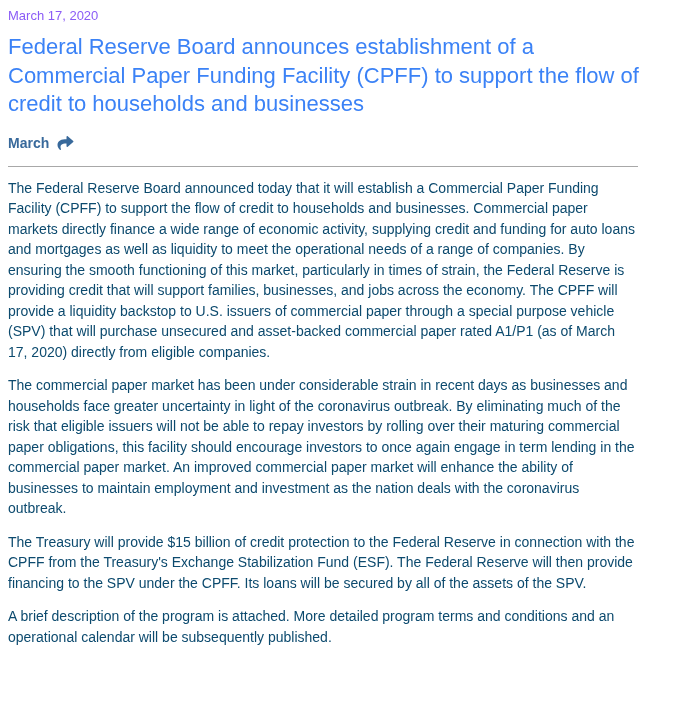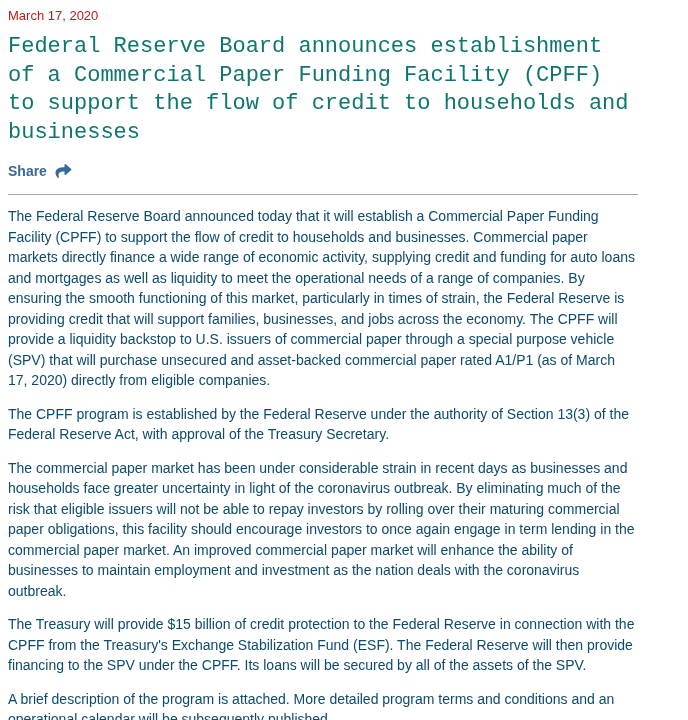--- a/index.html
+++ b/index.html
@@ -10,30 +10,30 @@
   }
   .page {
     width: 688px;
     height: 720px;
     background: #ffffff;
     padding: 8px 0 0 8px;
     overflow: hidden;
   }
   .release-date {
     font-size: 13px;
-    color: #b91c1c;
+    color: #8b5cf6;
     line-height: 16px;
     margin-bottom: 9px;
   }
   .page-title {
-    font-family: Liberation Mono, monospace;
+    font-family: Liberation Sans, sans-serif;
     font-weight: 400;
     font-size: 22px;
     line-height: 28.5px;
-    color: #0f766e;
+    color: #3b82f6;
     width: 632px;
     margin-bottom: 16px;
     letter-spacing: 0;
   }
   .release-time {
     font-size: 13.5px;
     color: #5a5a5c;
     margin-bottom: 17px;
   }
   .share-row {
@@ -75,31 +75,30 @@
 <body>
 
 <div class="page">
 
   <div class="release-date">March 17, 2020</div>
 
   <h1 class="page-title">Federal Reserve Board announces establishment of a Commercial Paper Funding Facility (CPFF) to support the flow of credit to households and businesses</h1>
 
 
   <a class="share-row">
-    <span class="share-label">Share</span>
+    <span class="share-label">March</span>
     <span class="share-arrow-icon">
       <svg viewBox="0 0 512 512" width="19" height="16" aria-hidden="true">
         <path fill="#38699b" d="M503.7 226.2l-176 151.1c-15.38 13.3-39.69 2.545-39.69-18.16V272.1C132.9 274.3 66.06 312.8 111.4 457.8c5.031 16.09-14.41 28.56-28.06 18.62C39.59 444.6 0 383.8 0 322.3c0-152.2 127.4-184.4 288-186.3V56.02c0-20.67 24.28-31.46 39.69-18.16l176 151.2c11.07 9.5 11.07 26.7 0 37.14z"></path>
       </svg>
     </span>
   </a>
 
   <hr class="divider">
 
   <div class="body-copy">
     <p>The Federal Reserve Board announced today that it will establish a Commercial Paper Funding Facility (CPFF) to support the flow of credit to households and businesses. Commercial paper markets directly finance a wide range of economic activity, supplying credit and funding for auto loans and mortgages as well as liquidity to meet the operational needs of a range of companies. By ensuring the smooth functioning of this market, particularly in times of strain, the Federal Reserve is providing credit that will support families, businesses, and jobs across the economy. The CPFF will provide a liquidity backstop to U.S. issuers of commercial paper through a special purpose vehicle (SPV) that will purchase unsecured and asset-backed commercial paper rated A1/P1 (as of March 17, 2020) directly from eligible companies.</p>
-    <p>The CPFF program is established by the Federal Reserve under the authority of Section 13(3) of the Federal Reserve Act, with approval of the Treasury Secretary.</p>
     <p>The commercial paper market has been under considerable strain in recent days as businesses and households face greater uncertainty in light of the coronavirus outbreak. By eliminating much of the risk that eligible issuers will not be able to repay investors by rolling over their maturing commercial paper obligations, this facility should encourage investors to once again engage in term lending in the commercial paper market. An improved commercial paper market will enhance the ability of businesses to maintain employment and investment as the nation deals with the coronavirus outbreak.</p>
     <p>The Treasury will provide $15 billion of credit protection to the Federal Reserve in connection with the CPFF from the Treasury's Exchange Stabilization Fund (ESF). The Federal Reserve will then provide financing to the SPV under the CPFF. Its loans will be secured by all of the assets of the SPV.</p>
     <p>A brief description of the program is attached. More detailed program terms and conditions and an operational calendar will be subsequently published.</p>
   </div>
 
 </div>
 
 </body></html>

